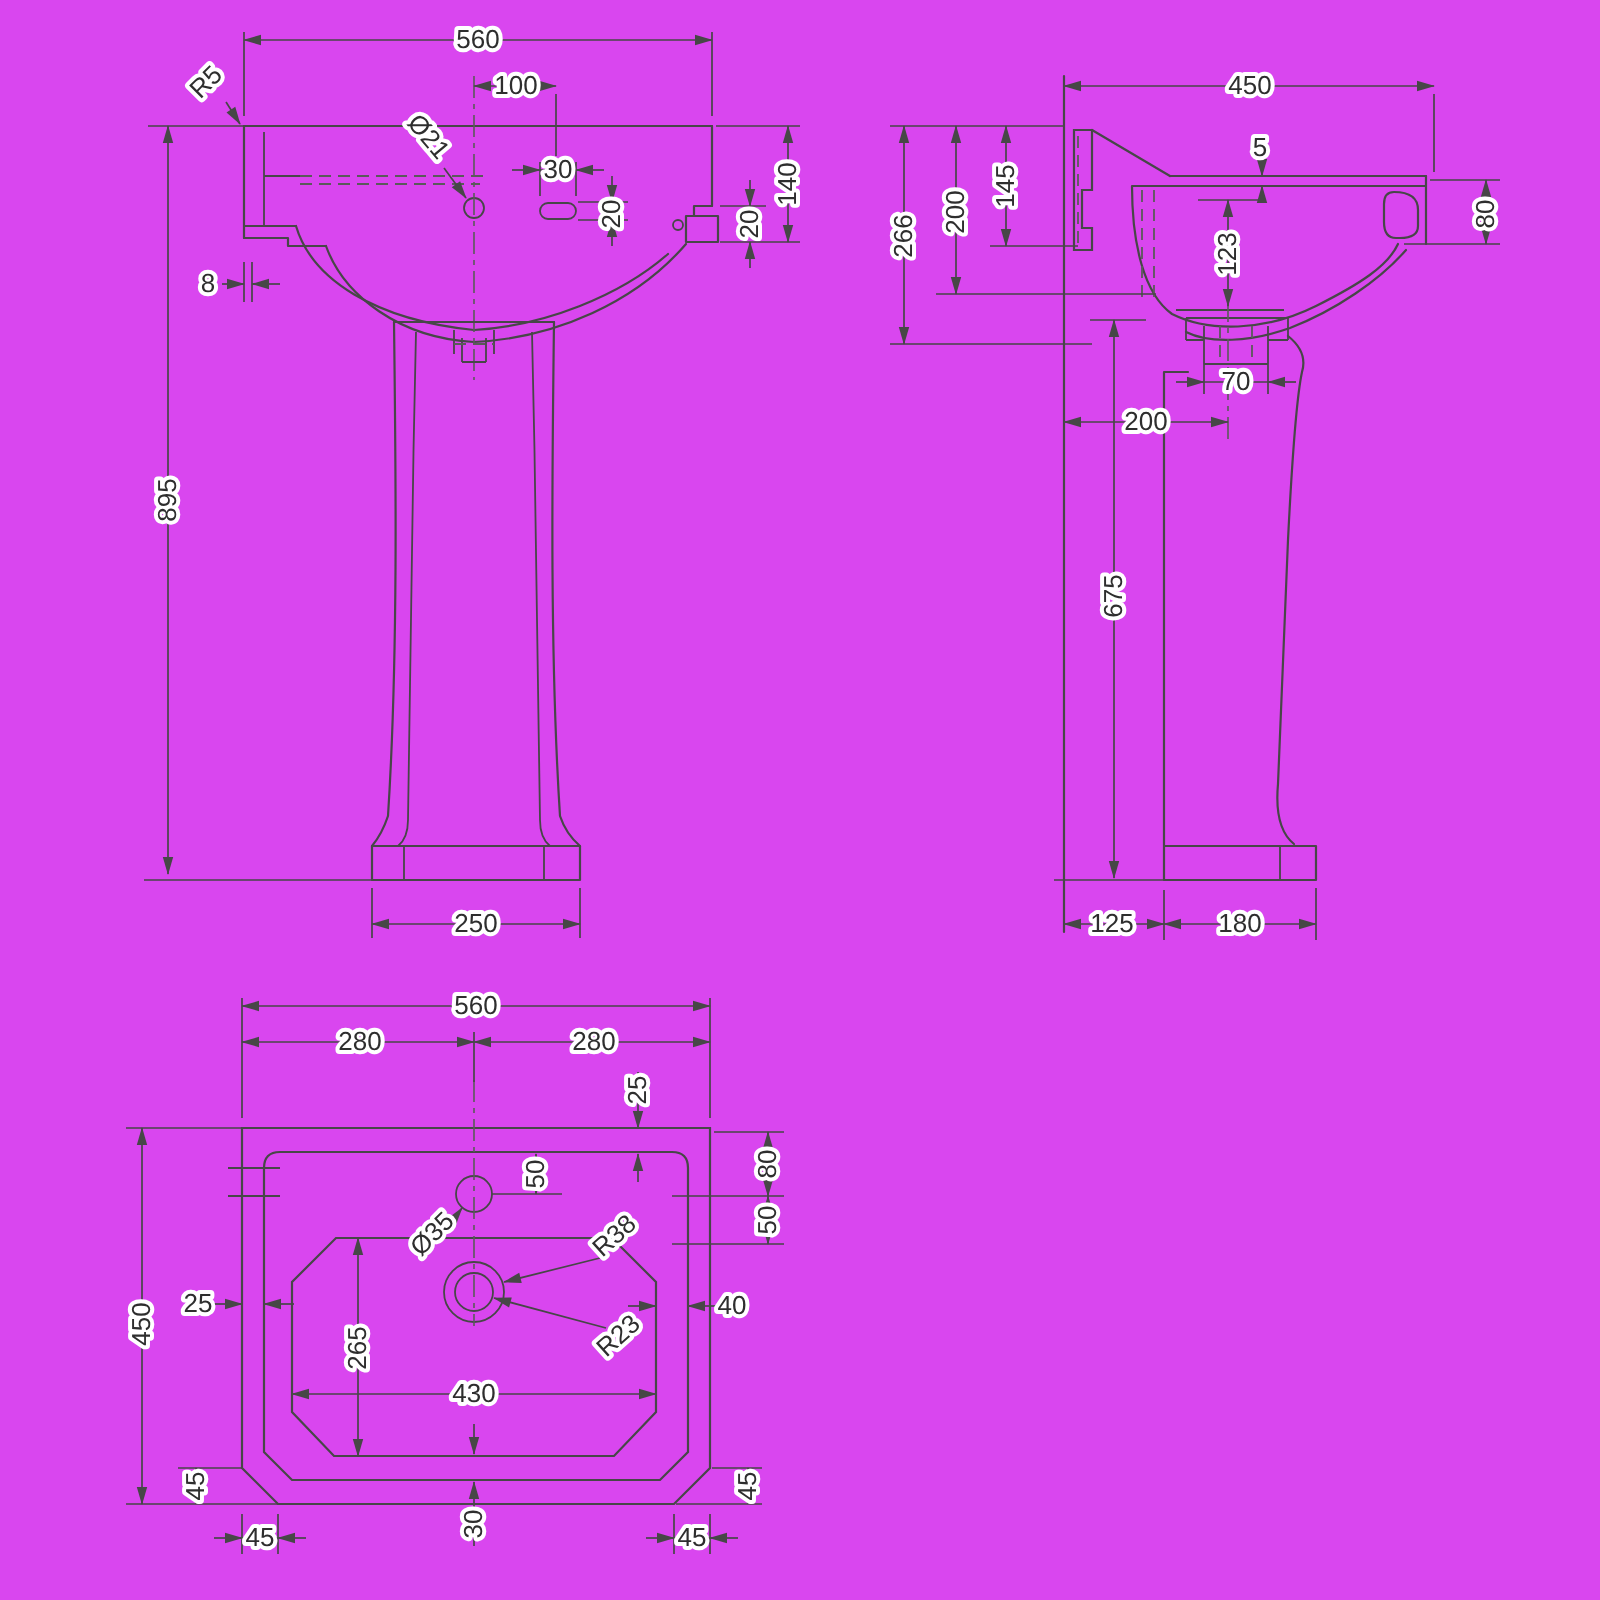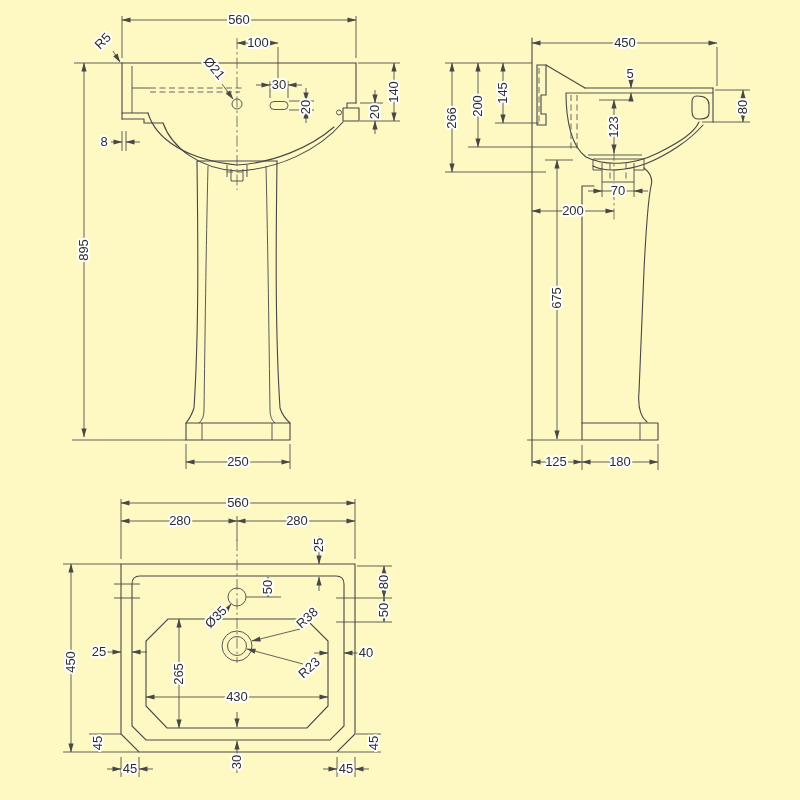--- a/index.html
+++ b/index.html
@@ -1,16 +1,16 @@
 <!DOCTYPE html>
 <html><head>
 <meta charset="utf-8">
 <style>
   html,body{margin:0;padding:0;background:#ffffff;}
-  .stage{width:800px;height:800px;background:#fef9c3;position:relative;overflow:hidden;}
+  .stage{width:800px;height:800px;background:#d946ef;position:relative;overflow:hidden;}
   svg{font-family:"Liberation Sans", sans-serif;display:block;}
   .ln{stroke:#474747;stroke-width:1.1;fill:none;stroke-linecap:round;}
   .thin{stroke:#474747;stroke-width:0.9;fill:none;}
   .hid{stroke:#5a5a5a;stroke-width:0.9;fill:none;stroke-dasharray:6 3.5;}
   .cl{stroke:#5a5a5a;stroke-width:0.8;fill:none;stroke-dasharray:11 3 2.5 3;}
   .dim{stroke:#474747;stroke-width:0.85;fill:none;}
   text.d{font-size:13px;fill:#2e2e2e;text-anchor:middle;paint-order:stroke;stroke:#ffffff;stroke-width:4px;stroke-linejoin:round;font-weight:400;}
 </style>
 </head>
 <body>

